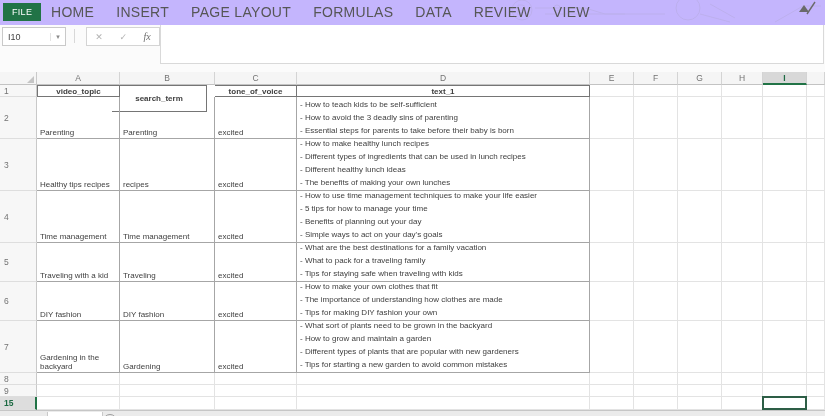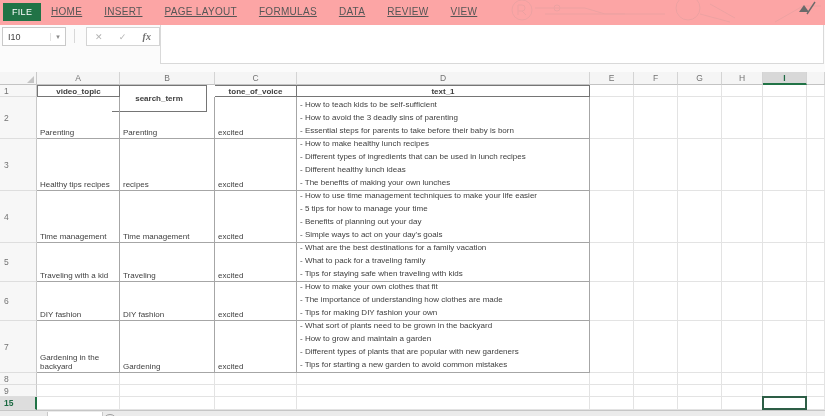--- a/index.html
+++ b/index.html
@@ -1,39 +1,39 @@
 <!DOCTYPE html>
 <html style="--green: #217346;"><head>
 <meta charset="utf-8">
 <style>
   html,body{margin:0;padding:0;background:#fff;}
   #app{position:relative;width:825px;height:416px;overflow:hidden;background:#fff;
        font-family:"Liberation Sans",sans-serif;-webkit-font-smoothing:antialiased;}
 
   
-  #ribbon{position:absolute;left:0;top:0;width:825px;height:25px;background:#fca5a5;}
+  #ribbon{position:absolute;left:0;top:0;width:825px;height:25px;background:#c4b5fd;}
   .file-tab{position:absolute;left:3px;top:3px;height:18px;line-height:18px;padding:0 9px;
             background:var(--green,#217346);color:#fff;font-size:9px;letter-spacing:.3px;cursor:pointer;}
   #tabs{position:absolute;left:40px;top:3px;height:18px;display:flex;}
-  .ribbon-tab{height:18px;line-height:18px;padding:0 11px;font-size:10px;color:#565656;
-              letter-spacing:.3px;cursor:pointer;text-decoration:underline;}
+  .ribbon-tab{height:18px;line-height:18px;padding:0 11px;font-size:14px;color:#565656;
+              letter-spacing:.3px;cursor:pointer;}
   #watermark{position:absolute;left:445px;top:0;pointer-events:none;}
   #ribbon-right-icon{position:absolute;right:8px;top:1px;}
 
   
   #formula-row{position:absolute;left:0;top:25px;width:825px;height:47px;background:#fbfbfb;}
   #name-box{position:absolute;left:2px;top:2px;width:62px;height:17px;background:#fff;
             border:1px solid #c9c9c9;font-size:9px;color:#444;display:flex;align-items:center;}
   #name-box span:first-child{flex:1;padding-left:5px;}
   .nb-caret{width:14px;text-align:center;color:#8a8a8a;font-size:7px;border-left:1px solid #e3e3e3;}
   #nb-divider{position:absolute;left:74px;top:4px;width:1px;height:14px;background:#d8d8d8;}
   #fx-buttons{position:absolute;left:86px;top:2px;width:72px;height:17px;background:#fff;
               border:1px solid #d4d4d4;display:flex;align-items:center;justify-content:space-around;}
   .fxb{font-size:9px;color:#b3b3b3;cursor:pointer;}
-  .fxb.fx{font-family:"Liberation Serif",serif;font-style:italic;font-weight:bold;color:#6f6f6f;font-size:10px;}
+  .fxb.fx{font-family:"Liberation Serif",serif;font-style:italic;font-weight:normal;color:#6f6f6f;font-size:10px;}
   #formula-input{position:absolute;left:160px;top:0;width:664px;height:39px;background:#fff;
                  border:1px solid #d9d9d9;border-top:none;font-size:9px;color:#333;padding:2px 4px;box-sizing:border-box;}
 
   
   #grid{position:absolute;left:0;top:72px;width:825px;height:338px;background:#fff;}
   .colhead{position:absolute;top:0;height:13px;box-sizing:border-box;background:#f5f5f5;
            border-right:1px solid #d4d4d4;border-bottom:1px solid #c3c3c3;
            font-size:8.5px;color:#737373;text-align:center;line-height:13px;cursor:pointer;}
   .colhead.sel{background:#d8d8d8;border-bottom:2px solid var(--green,#217346);color:#1d6a43;font-weight:bold;}
   .rowhead{position:absolute;left:0;width:37px;box-sizing:border-box;background:#f7f7f7;

